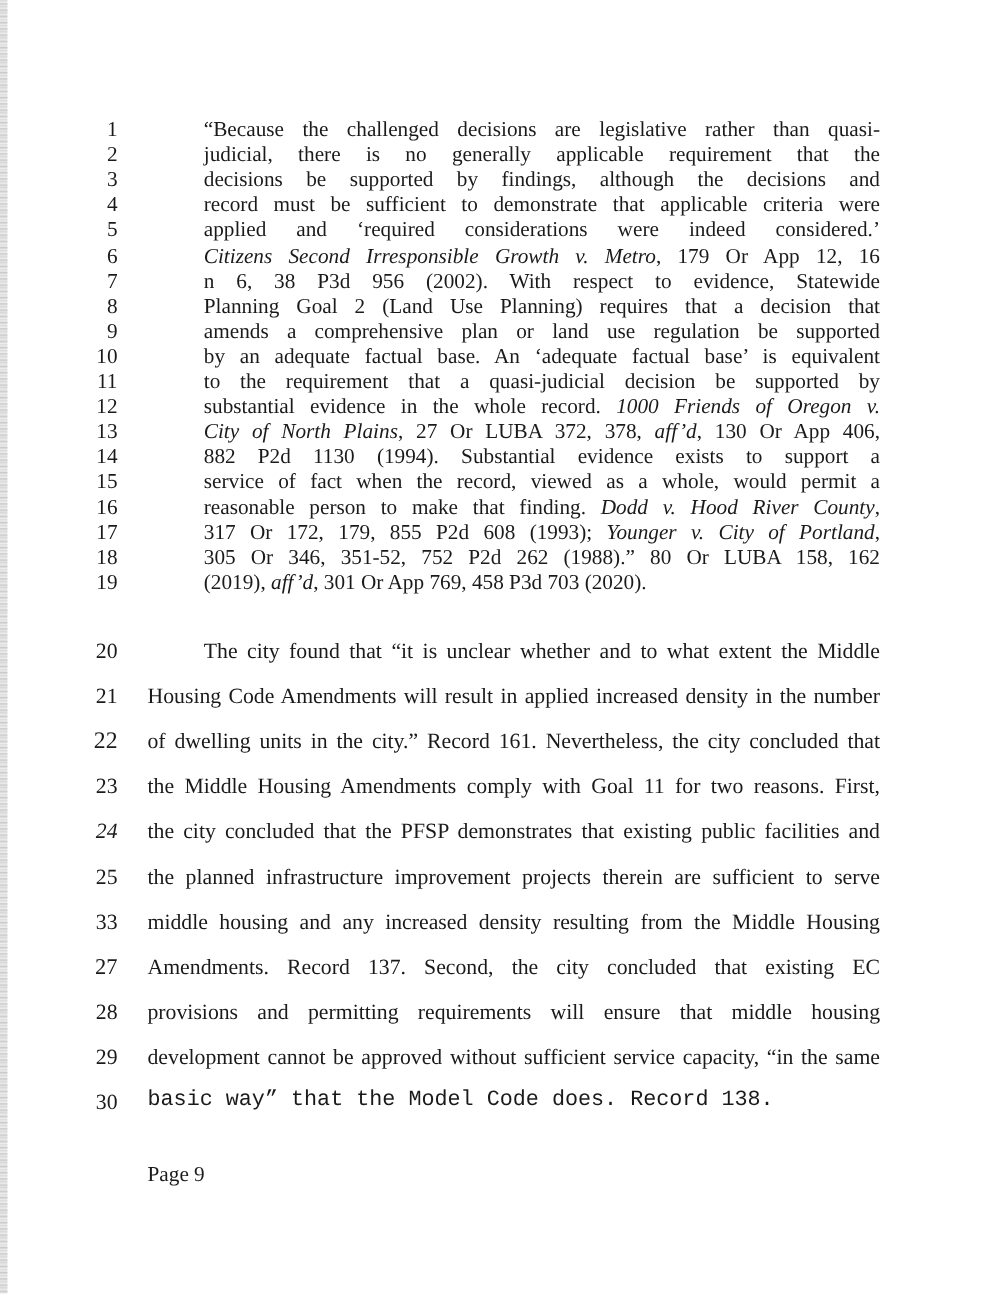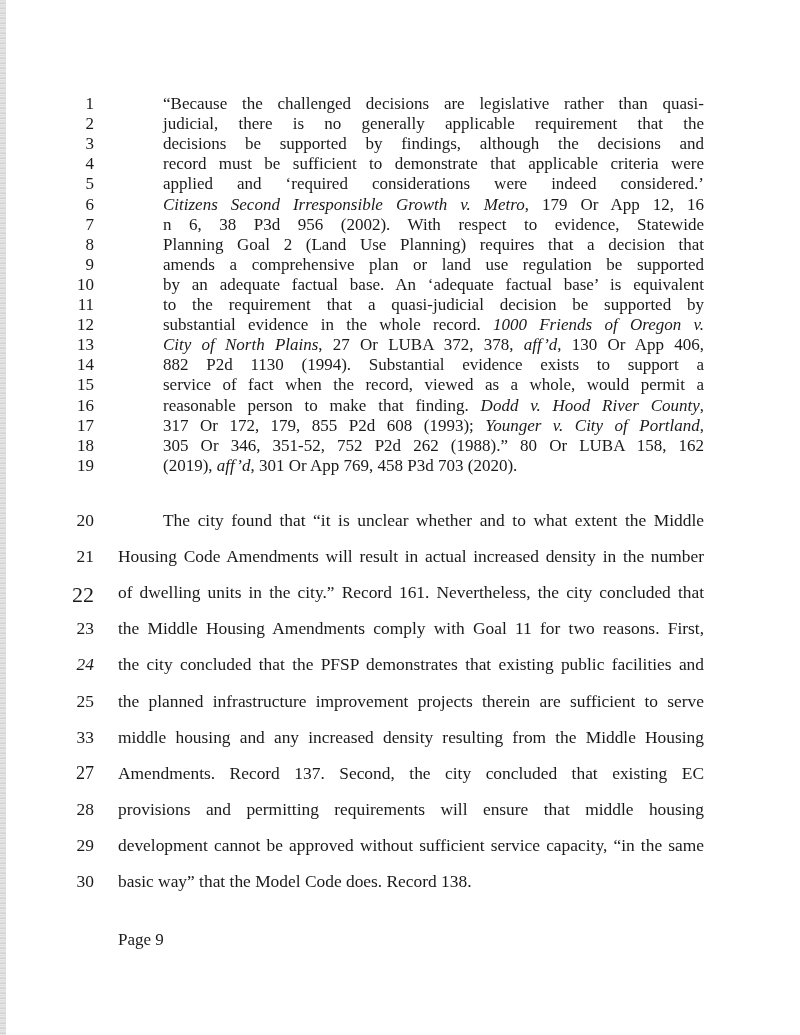--- a/index.html
+++ b/index.html
@@ -20,21 +20,21 @@
   .q {
     position: absolute; left: 163px; width: 541px; font-size: 17px;
     text-align: justify; text-align-last: justify; white-space: nowrap;
   }
   .q.last { text-align-last: left; }
   .b {
     position: absolute; left: 118px; width: 586px; font-size: 17.4px;
     text-align: justify; text-align-last: justify; white-space: nowrap;
   }
   .b.indent { left: 163px; width: 541px; }
-  .b.last { text-align-last: left; }
+  .b.last { text-align-last: left; font-family: Liberation Mono, monospace; }
   .page-num { position: absolute; left: 118px; top: 930px; font-size: 17px; }
   i { font-style: italic; }
 </style>
 </head>
 <body>
 
 <div class="edge"></div>
 
 <div id="page">
   <div id="quote">
@@ -115,24 +115,24 @@
         <span class="q last"><span>(2019), </span><i>aff’d</i><span>, 301 Or App 769, 458 P3d 703 (2020).</span></span>
       </div>
     </div>
   <div id="body">
       <div class="line" style="top: 510px;">
         <span class="num" style="font-size: 17.4px;">20</span>
         <span class="b indent">The city found that “it is unclear whether and to what extent the Middle</span>
       </div>
       <div class="line" style="top: 546.1px;">
         <span class="num" style="font-size: 17.4px;">21</span>
-        <span class="b">Housing Code Amendments will result in actual increased density in the number</span>
+        <span class="b">Housing Code Amendments will result in applied increased density in the number</span>
       </div>
       <div class="line" style="top: 582.2px;">
-        <span class="num" style="font-size: 22px;">22</span>
+        <span class="num" style="font-size: 19px;">22</span>
         <span class="b">of dwelling units in the city.” Record 161. Nevertheless, the city concluded that</span>
       </div>
       <div class="line" style="top: 618.3px;">
         <span class="num" style="font-size: 17.4px;">23</span>
         <span class="b">the Middle Housing Amendments comply with Goal 11 for two reasons. First,</span>
       </div>
       <div class="line" style="top: 654.4px;">
         <span class="num" style="font-size: 17.4px; font-style: italic;">24</span>
         <span class="b">the city concluded that the PFSP demonstrates that existing public facilities and</span>
       </div>

